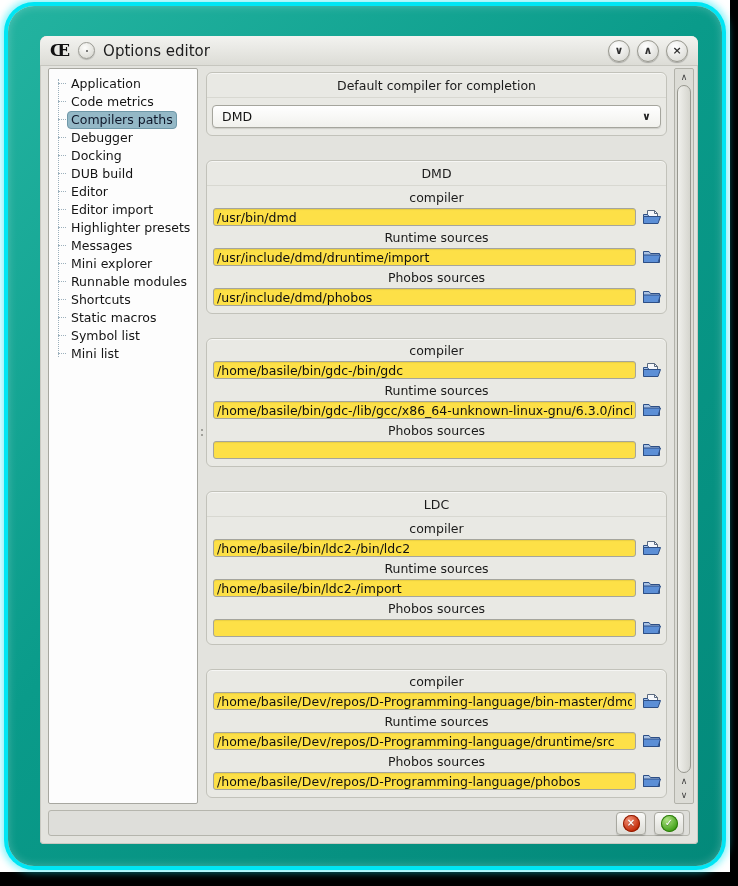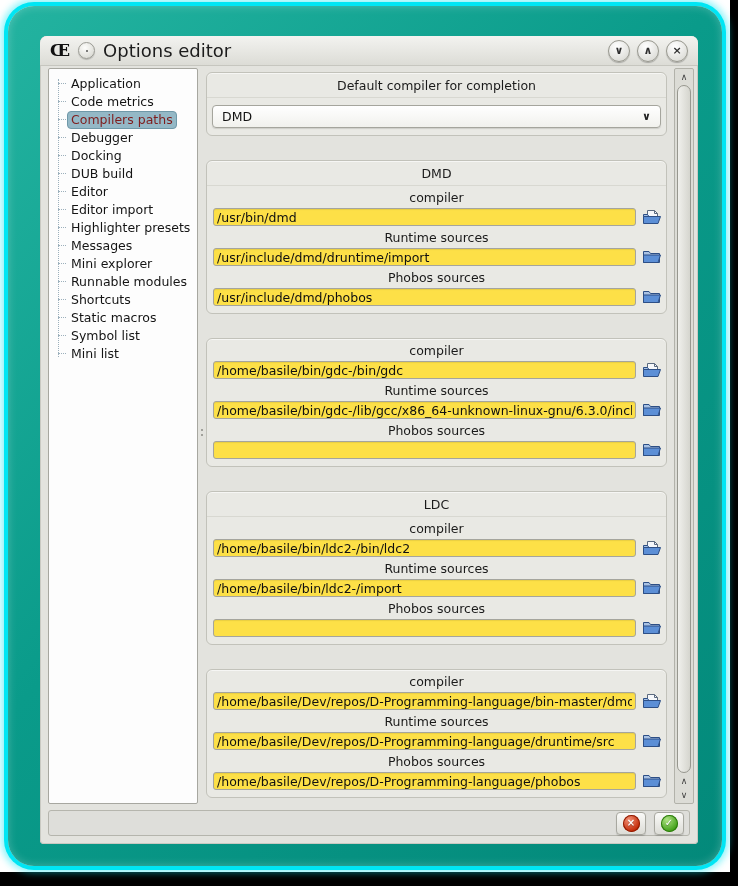--- a/index.html
+++ b/index.html
@@ -18,35 +18,35 @@
   .window{position:absolute; left:40px; top:36px; width:658px; height:808px; background:#e3e3de;
           border-radius:7px 7px 4px 4px; box-shadow:inset 0 0 0 1px #c9c9c2; display:flex; flex-direction:column;}
 
   
   .titlebar{flex:0 0 30px; display:flex; align-items:center; gap:8px; padding:0 10px;
             background:linear-gradient(#f3f3f0,#dcdcd6); border-radius:7px 7px 0 0; border-bottom:1px solid #c6c6bf;}
   .logo{font-family:"DejaVu Serif", serif; font-weight:bold; font-size:17px; line-height:1; color:#111;}
   .sticky-btn{width:17px; height:17px; border-radius:50%; border:1px solid #9b9b94; position:relative;
               background:radial-gradient(circle at 40% 32%,#fdfdfb,#d2d2cb); box-shadow:0 1px 1px rgba(0,0,0,.2);}
   .sticky-btn::after{content:""; position:absolute; left:7px; top:7px; width:2px; height:2px; background:#555; border-radius:50%;}
-  .title{font-size:18px; color:#1c1c1c;}
+  .title{font-size:15px; color:#1c1c1c;}
   .win-controls{margin-left:auto; display:flex; gap:7px;}
   .win-btn{width:22px; height:22px; border-radius:50%; border:1px solid #98988f; color:#2f2f2f;
            background:radial-gradient(circle at 40% 28%,#ffffff,#d4d4ce); font-size:11px; font-weight:bold;
            display:flex; align-items:center; justify-content:center; box-shadow:0 1px 1px rgba(0,0,0,.25); line-height:1;}
 
   
   .content{flex:1; min-height:0; display:flex; padding:2px 4px 2px 8px;}
   .sidebar{width:150px; background:#fdfdfd; border:1px solid #a7a7a0; border-radius:2px; padding:6px 2px 2px 6px; overflow:hidden;}
   .side-list{list-style:none; position:relative; padding-left:12px;}
   .side-list::before{content:""; position:absolute; left:3px; top:4px; bottom:6px; border-left:1px dotted #9cb0bc;}
   .side-item{position:relative; font-size:12.5px; line-height:16px; color:#141414; white-space:nowrap;}
   .side-item::before{content:""; position:absolute; left:-9px; top:8px; width:8px; border-top:1px dotted #9cb0bc;}
   .side-item .lbl{display:inline-block; padding:0 3px; border:1px solid transparent; border-radius:4px;}
-  .side-item.selected .lbl{background:var(--selection); border-color:var(--selection-border); color:#7f1d1d;}
+  .side-item.selected .lbl{background:var(--selection); border-color:var(--selection-border); color:#0f172a;}
 
   .splitter{width:7px; position:relative;}
   .splitter::after{content:""; position:absolute; left:3px; top:49%; width:2px; height:2px; background:#8b8b85;
                    border-radius:50%; box-shadow:0 5px 0 #8b8b85;}
 
   
   .viewport{flex:1; min-width:0; overflow:hidden; padding:4px 4px 0 1px;}
   .group{background:#e9e9e4; border:1px solid #c2c2ba; border-radius:6px; margin-bottom:24px; padding-bottom:7px;
          box-shadow:inset 0 1px 0 rgba(255,255,255,.6);}
   .group-hdr{text-align:center; font-size:12.5px; color:#1a1a1a; padding:5px 0 4px; border-bottom:1px solid #d8d8d1;}

